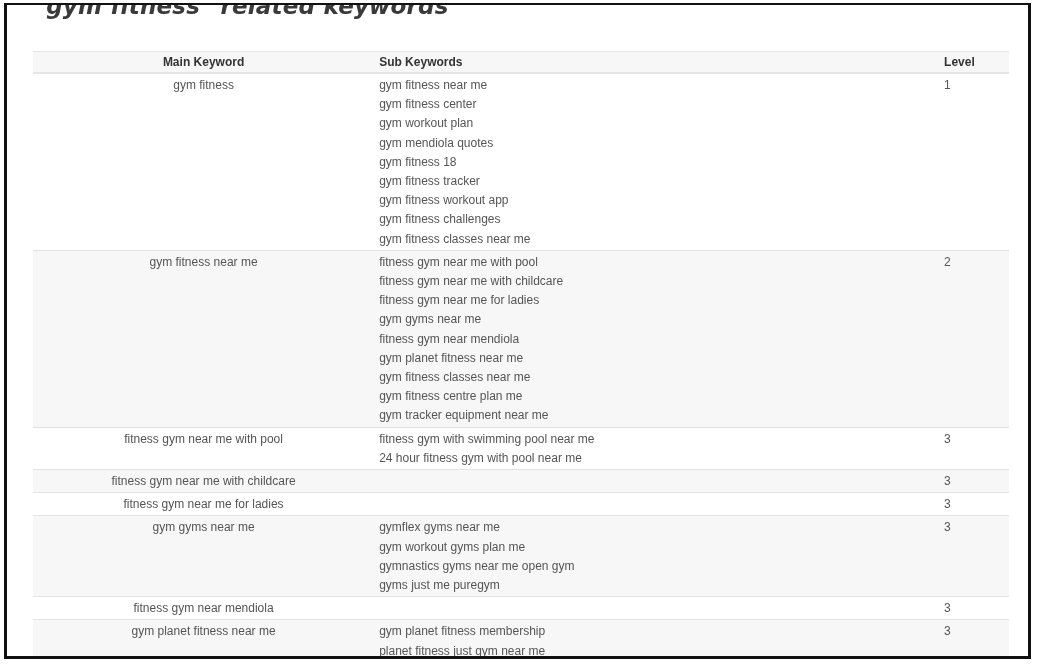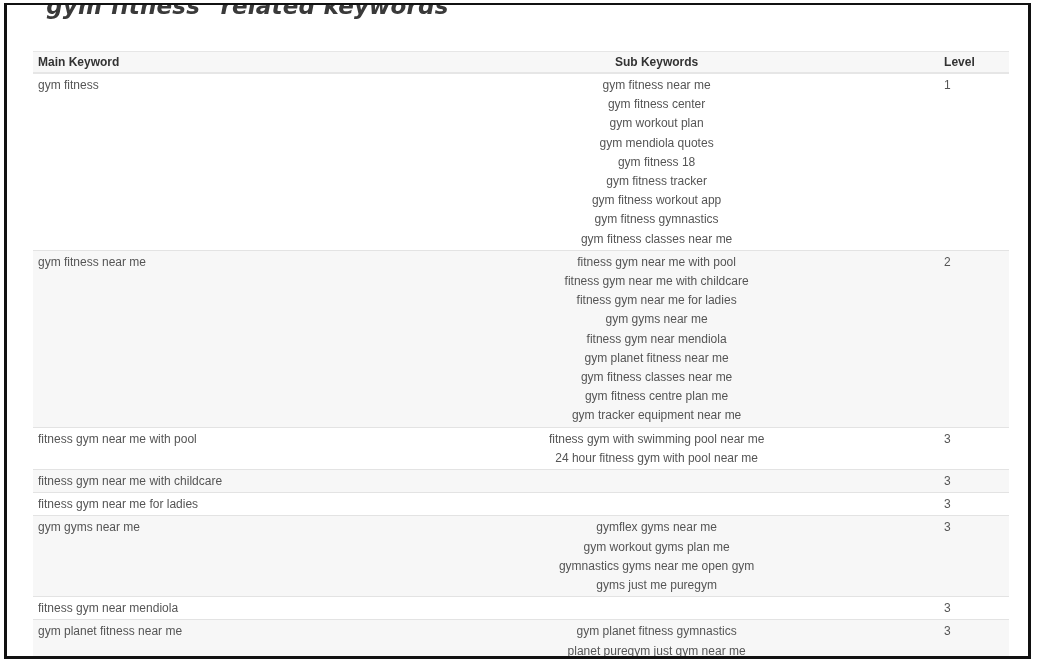--- a/index.html
+++ b/index.html
@@ -18,22 +18,22 @@
     border-collapse: collapse; font-size: 12px; color: #555555;
   }
   th {
     text-align: left; font-weight: bold; color: #333333; background: #f7f7f7;
     padding: 3px 5px 2px 5px; height: 15px; line-height: 15px;
     border-top: 1px solid #e6e6e6; border-bottom: 2px solid #e6e6e6;
   }
   td { vertical-align: top; padding: 2px 5px 1px 5px; line-height: 19.2px; border-bottom: 1px solid #e3e3e3; }
   tr.odd td { background: #ffffff; }
   tr.even td { background: #f7f7f7; }
-  .c1 { width: 332px; }
-  .c2 { width: 556px; text-align: center; }
+  .c1 { width: 332px; text-align: center; }
+  .c2 { width: 556px; }
   .c3 { width: 60px; }
   .sub { display: block; white-space: nowrap; }
 </style>
 </head>
 <body>
 
 <div class="frame">
   <h1 class="title">"gym fitness" related keywords</h1>
   <table>
     <thead>
@@ -47,21 +47,21 @@
         <tr class="odd">
           <td class="c1">gym fitness</td>
           <td class="c2">
             <span class="sub">gym fitness near me</span>
             <span class="sub">gym fitness center</span>
             <span class="sub">gym workout plan</span>
             <span class="sub">gym mendiola quotes</span>
             <span class="sub">gym fitness 18</span>
             <span class="sub">gym fitness tracker</span>
             <span class="sub">gym fitness workout app</span>
-            <span class="sub">gym fitness gymnastics</span>
+            <span class="sub">gym fitness challenges</span>
             <span class="sub">gym fitness classes near me</span>
           </td>
           <td class="c3">1</td>
         </tr>
         <tr class="even">
           <td class="c1">gym fitness near me</td>
           <td class="c2">
             <span class="sub">fitness gym near me with pool</span>
             <span class="sub">fitness gym near me with childcare</span>
             <span class="sub">fitness gym near me for ladies</span>
@@ -103,20 +103,20 @@
           <td class="c3">3</td>
         </tr>
         <tr class="odd">
           <td class="c1">fitness gym near mendiola</td>
           <td class="c2"></td>
           <td class="c3">3</td>
         </tr>
         <tr class="even">
           <td class="c1">gym planet fitness near me</td>
           <td class="c2">
-            <span class="sub">gym planet fitness gymnastics</span>
-            <span class="sub">planet puregym just gym near me</span>
+            <span class="sub">gym planet fitness membership</span>
+            <span class="sub">planet fitness just gym near me</span>
           </td>
           <td class="c3">3</td>
         </tr>
       </tbody>
   </table>
 </div>
 
 </body></html>

